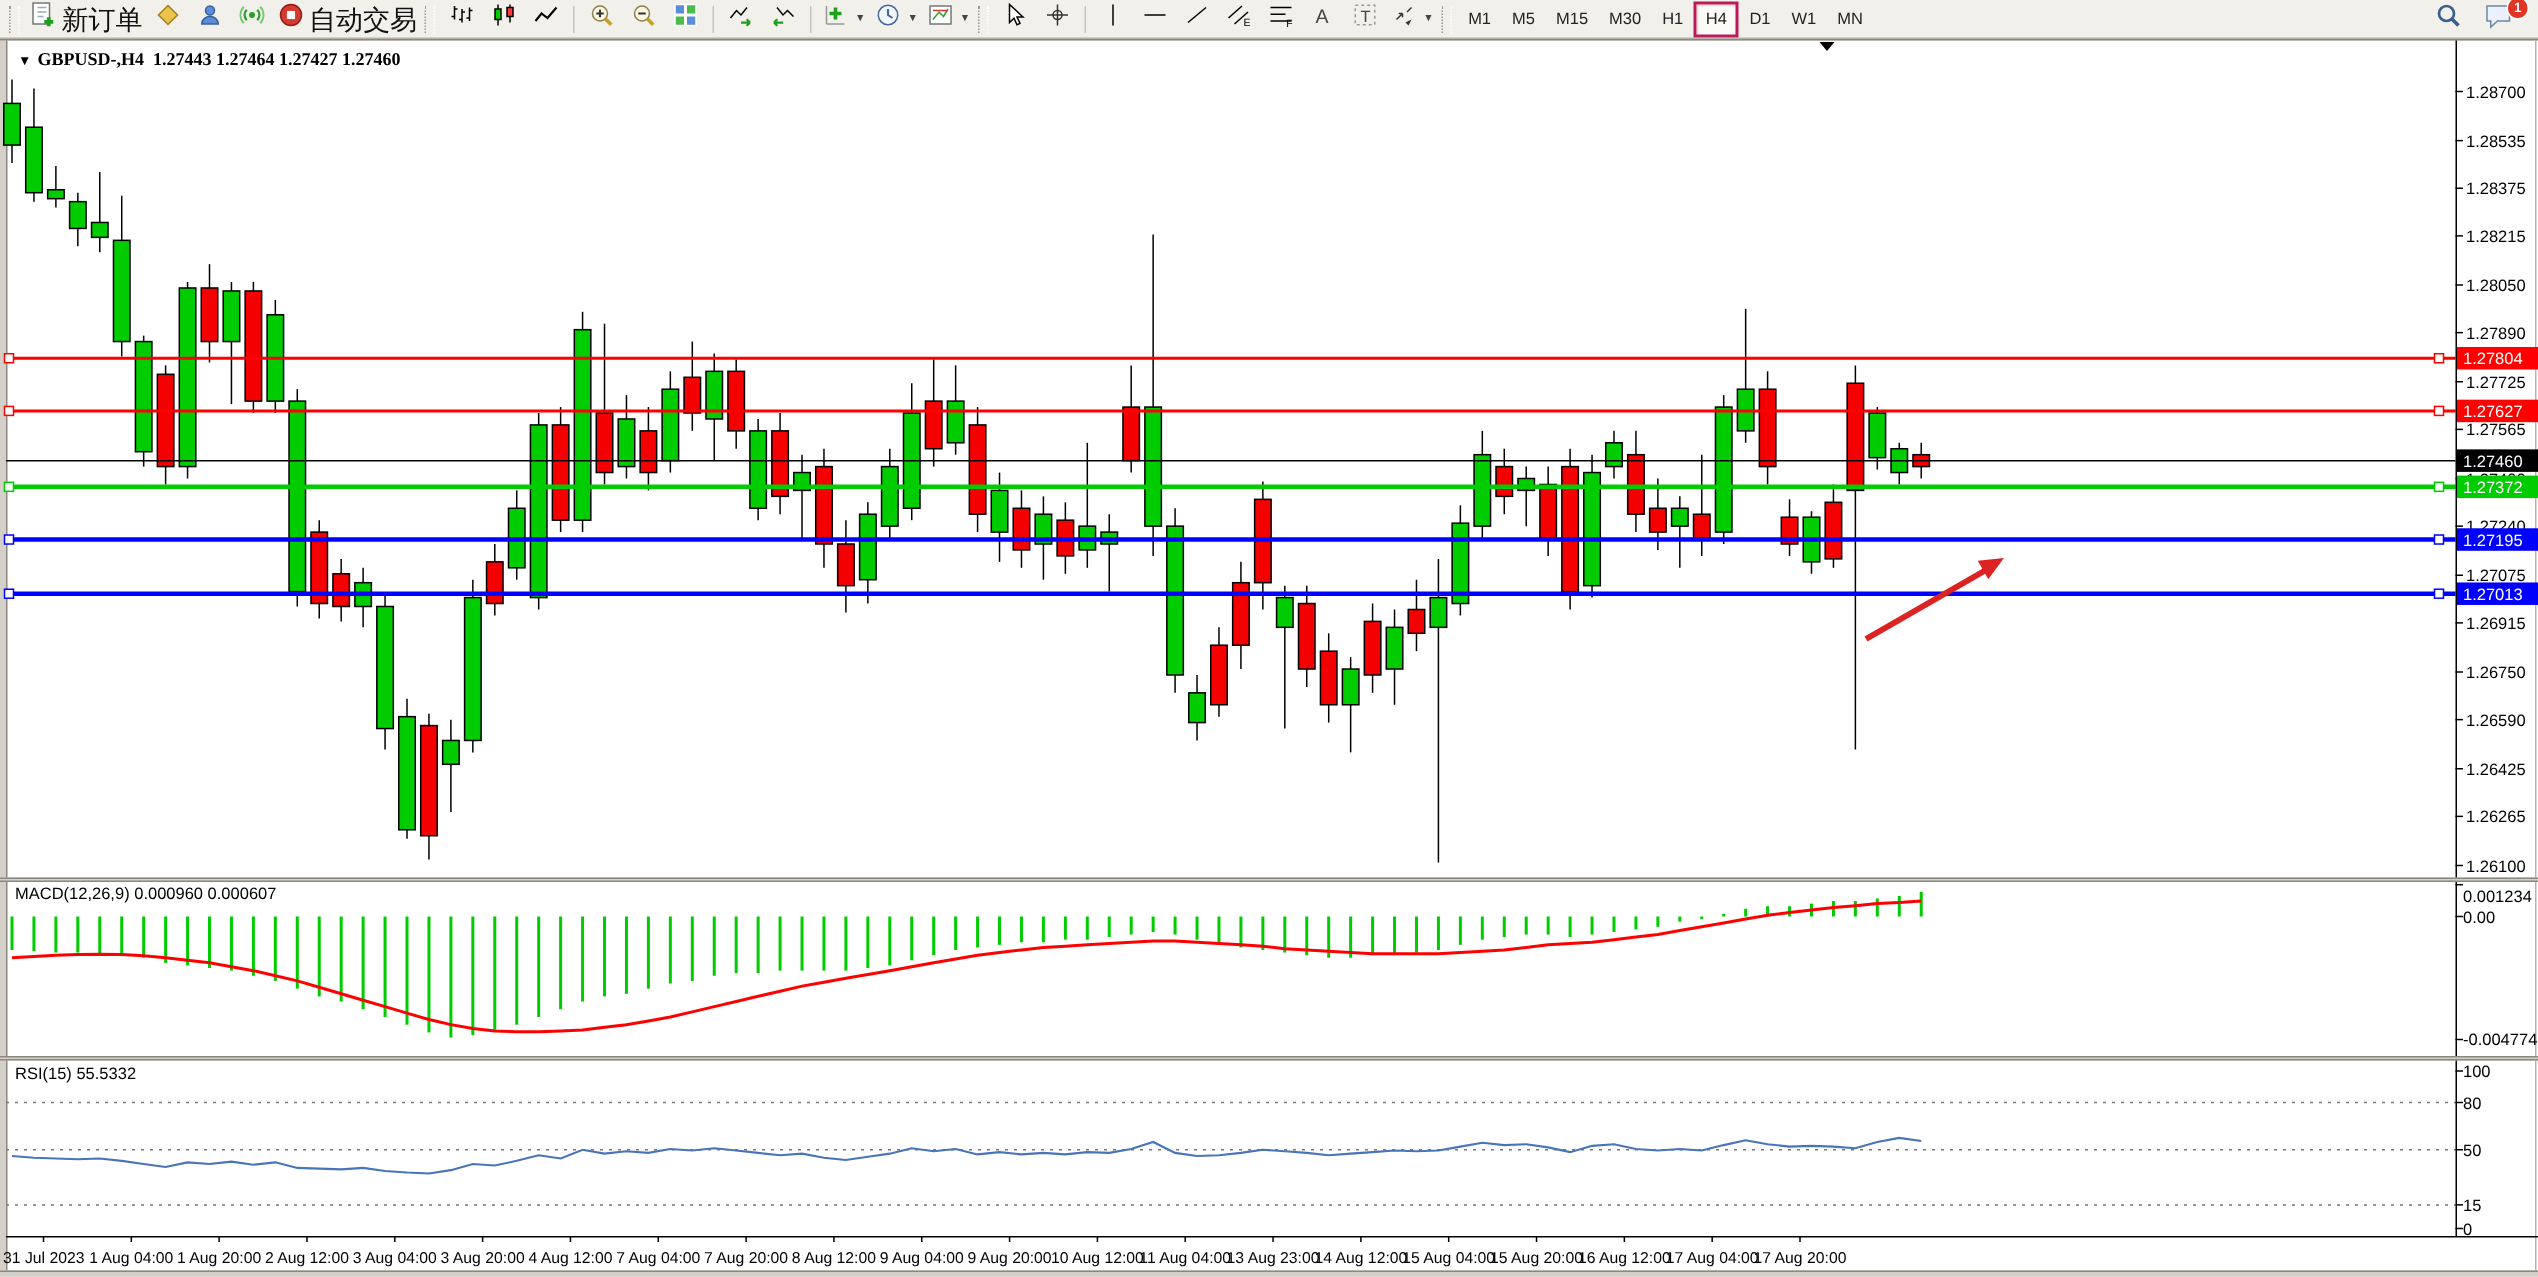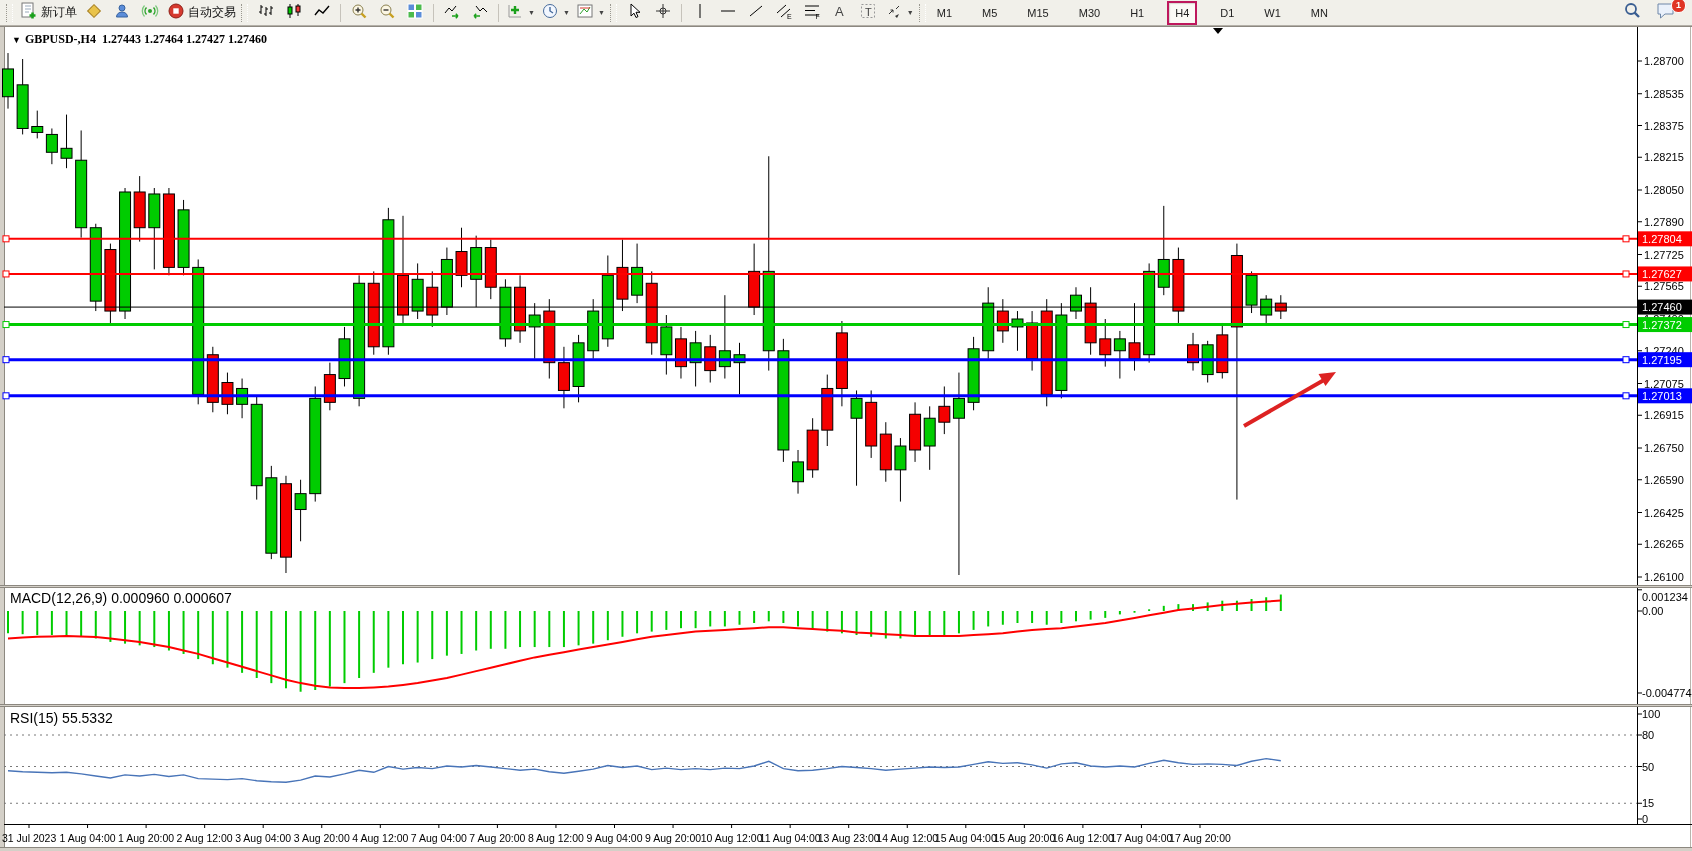--- a/index.html
+++ b/index.html
@@ -4,35 +4,35 @@
 <style>
   html,body{margin:0;padding:0;width:1692px;height:851px;overflow:hidden;
     font-family:"Liberation Sans","DejaVu Sans",sans-serif;background:#D4D0C8;}
   
   .toolbar{position:absolute;left:0;top:0;width:1692px;height:26px;background:#F1F0EA;
     border-bottom:1px solid #B4B0A8;display:flex;align-items:center;padding:0 4px;box-sizing:border-box;z-index:5;}
   .grip{width:5px;height:18px;border-left:1px dotted #9a9890;border-right:1px dotted #fff;margin:0 4px 0 2px;}
   .sep{width:1px;height:18px;background:#C6C3BB;margin:0 4px;}
   .tb-btn{height:22px;min-width:22px;display:flex;align-items:center;justify-content:center;
     border:1px solid transparent;border-radius:2px;background:transparent;padding:0 2px;gap:3px;cursor:default;}
-  .tb-btn .lbl{font-size:12px;color:#111;white-space:nowrap;}
+  .tb-btn .lbl{font-size:18px;color:#111;white-space:nowrap;}
   .dd{font-size:7px;color:#444;margin-left:1px;}
-  .tf-group{display:flex;align-items:center;gap:16px;}
+  .tf-group{display:flex;align-items:center;}
   .tf-btn{height:20px;padding:0 6px;font-size:11px;color:#222;display:flex;align-items:center;
     border:1px solid transparent;background:transparent;}
   .tf-btn.active{background:#FBFAF6;border:2px solid #be185d;box-shadow:inset 1px 1px 1px #d8d6d0;}
   .tb-right{margin-left:auto;display:flex;align-items:center;gap:6px;padding-right:8px;}
   .chat-wrap{position:relative;}
   .badge{position:absolute;top:-4px;right:-7px;background:#E03424;color:#fff;font-size:9px;
     min-width:13px;height:13px;border-radius:7px;display:flex;align-items:center;justify-content:center;
     border:1px solid #fff;font-weight:bold;}
   
   .chart-title{position:absolute;left:12px;top:32px;font-size:12px;font-weight:bold;color:#000;z-index:3;font-family:Liberation Serif, serif;}
   .chart-title .tri{font-size:9px;margin-right:4px;}
-  .ind-label{position:absolute;left:10px;font-size:14px;color:#000;z-index:3;text-align:right;}
+  .ind-label{position:absolute;left:10px;font-size:11px;color:#000;z-index:3;text-align:right;}
   svg text{font-family:"Liberation Sans","DejaVu Sans",sans-serif;}
   #plot{position:absolute;left:0;top:0;z-index:1;}
 </style>
 </head>
 <body>
 
 <div class="toolbar">
   <div class="grip"></div>
 
   <div class="tb-btn labeled">

